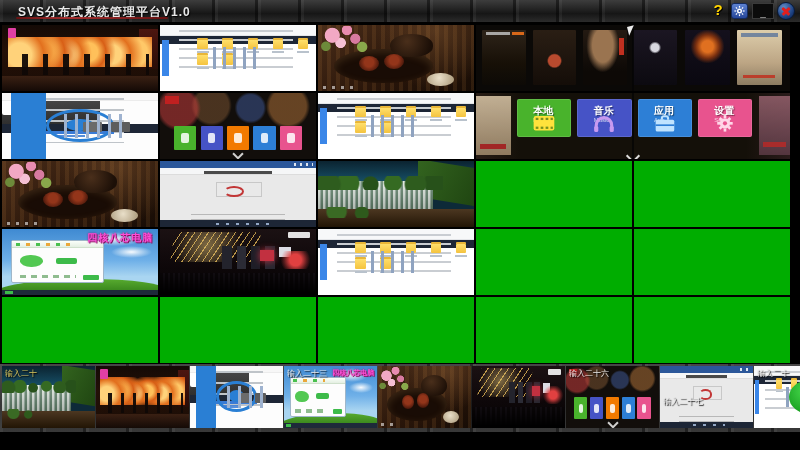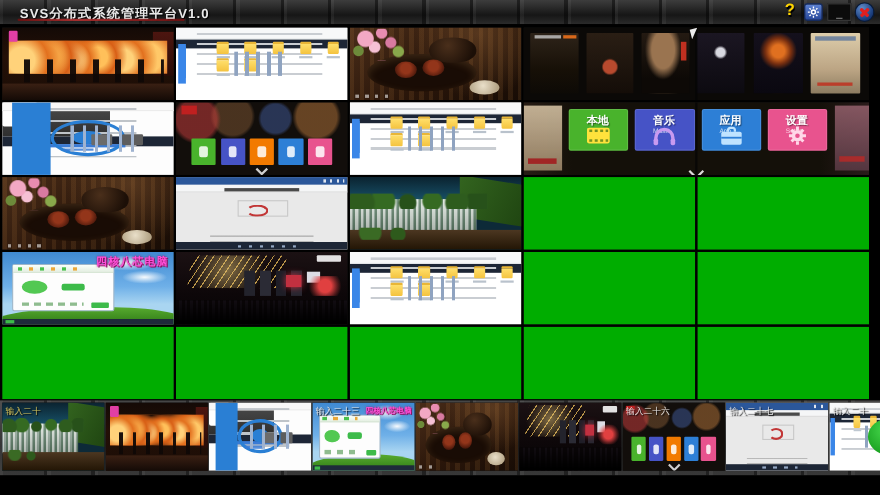--- a/index.html
+++ b/index.html
@@ -692,21 +692,21 @@
         <div class="scene sc-doc">
     <i class="d-bar"></i>
     <i class="d-ribbon"></i>
     <div class="d-page">
       <i class="d-h"></i>
       <i class="d-fig"></i>
       <i class="d-lines"></i>
     </div>
     <i class="d-task"></i>
   </div>
-        <span class="tlabel" style="color: rgb(232, 232, 232);">输入二十七</span>
+        <span class="tlabel" style="color: rgb(232, 232, 232); margin-top: 28px;">输入二十七</span>
       </div>
       <div class="thumb">
         <div class="scene sc-exp">
     <div class="x-ribbon">
             <b></b>
           </div>
     <div class="x-nav">
             <b></b>
           </div>
     <div class="x-files">

